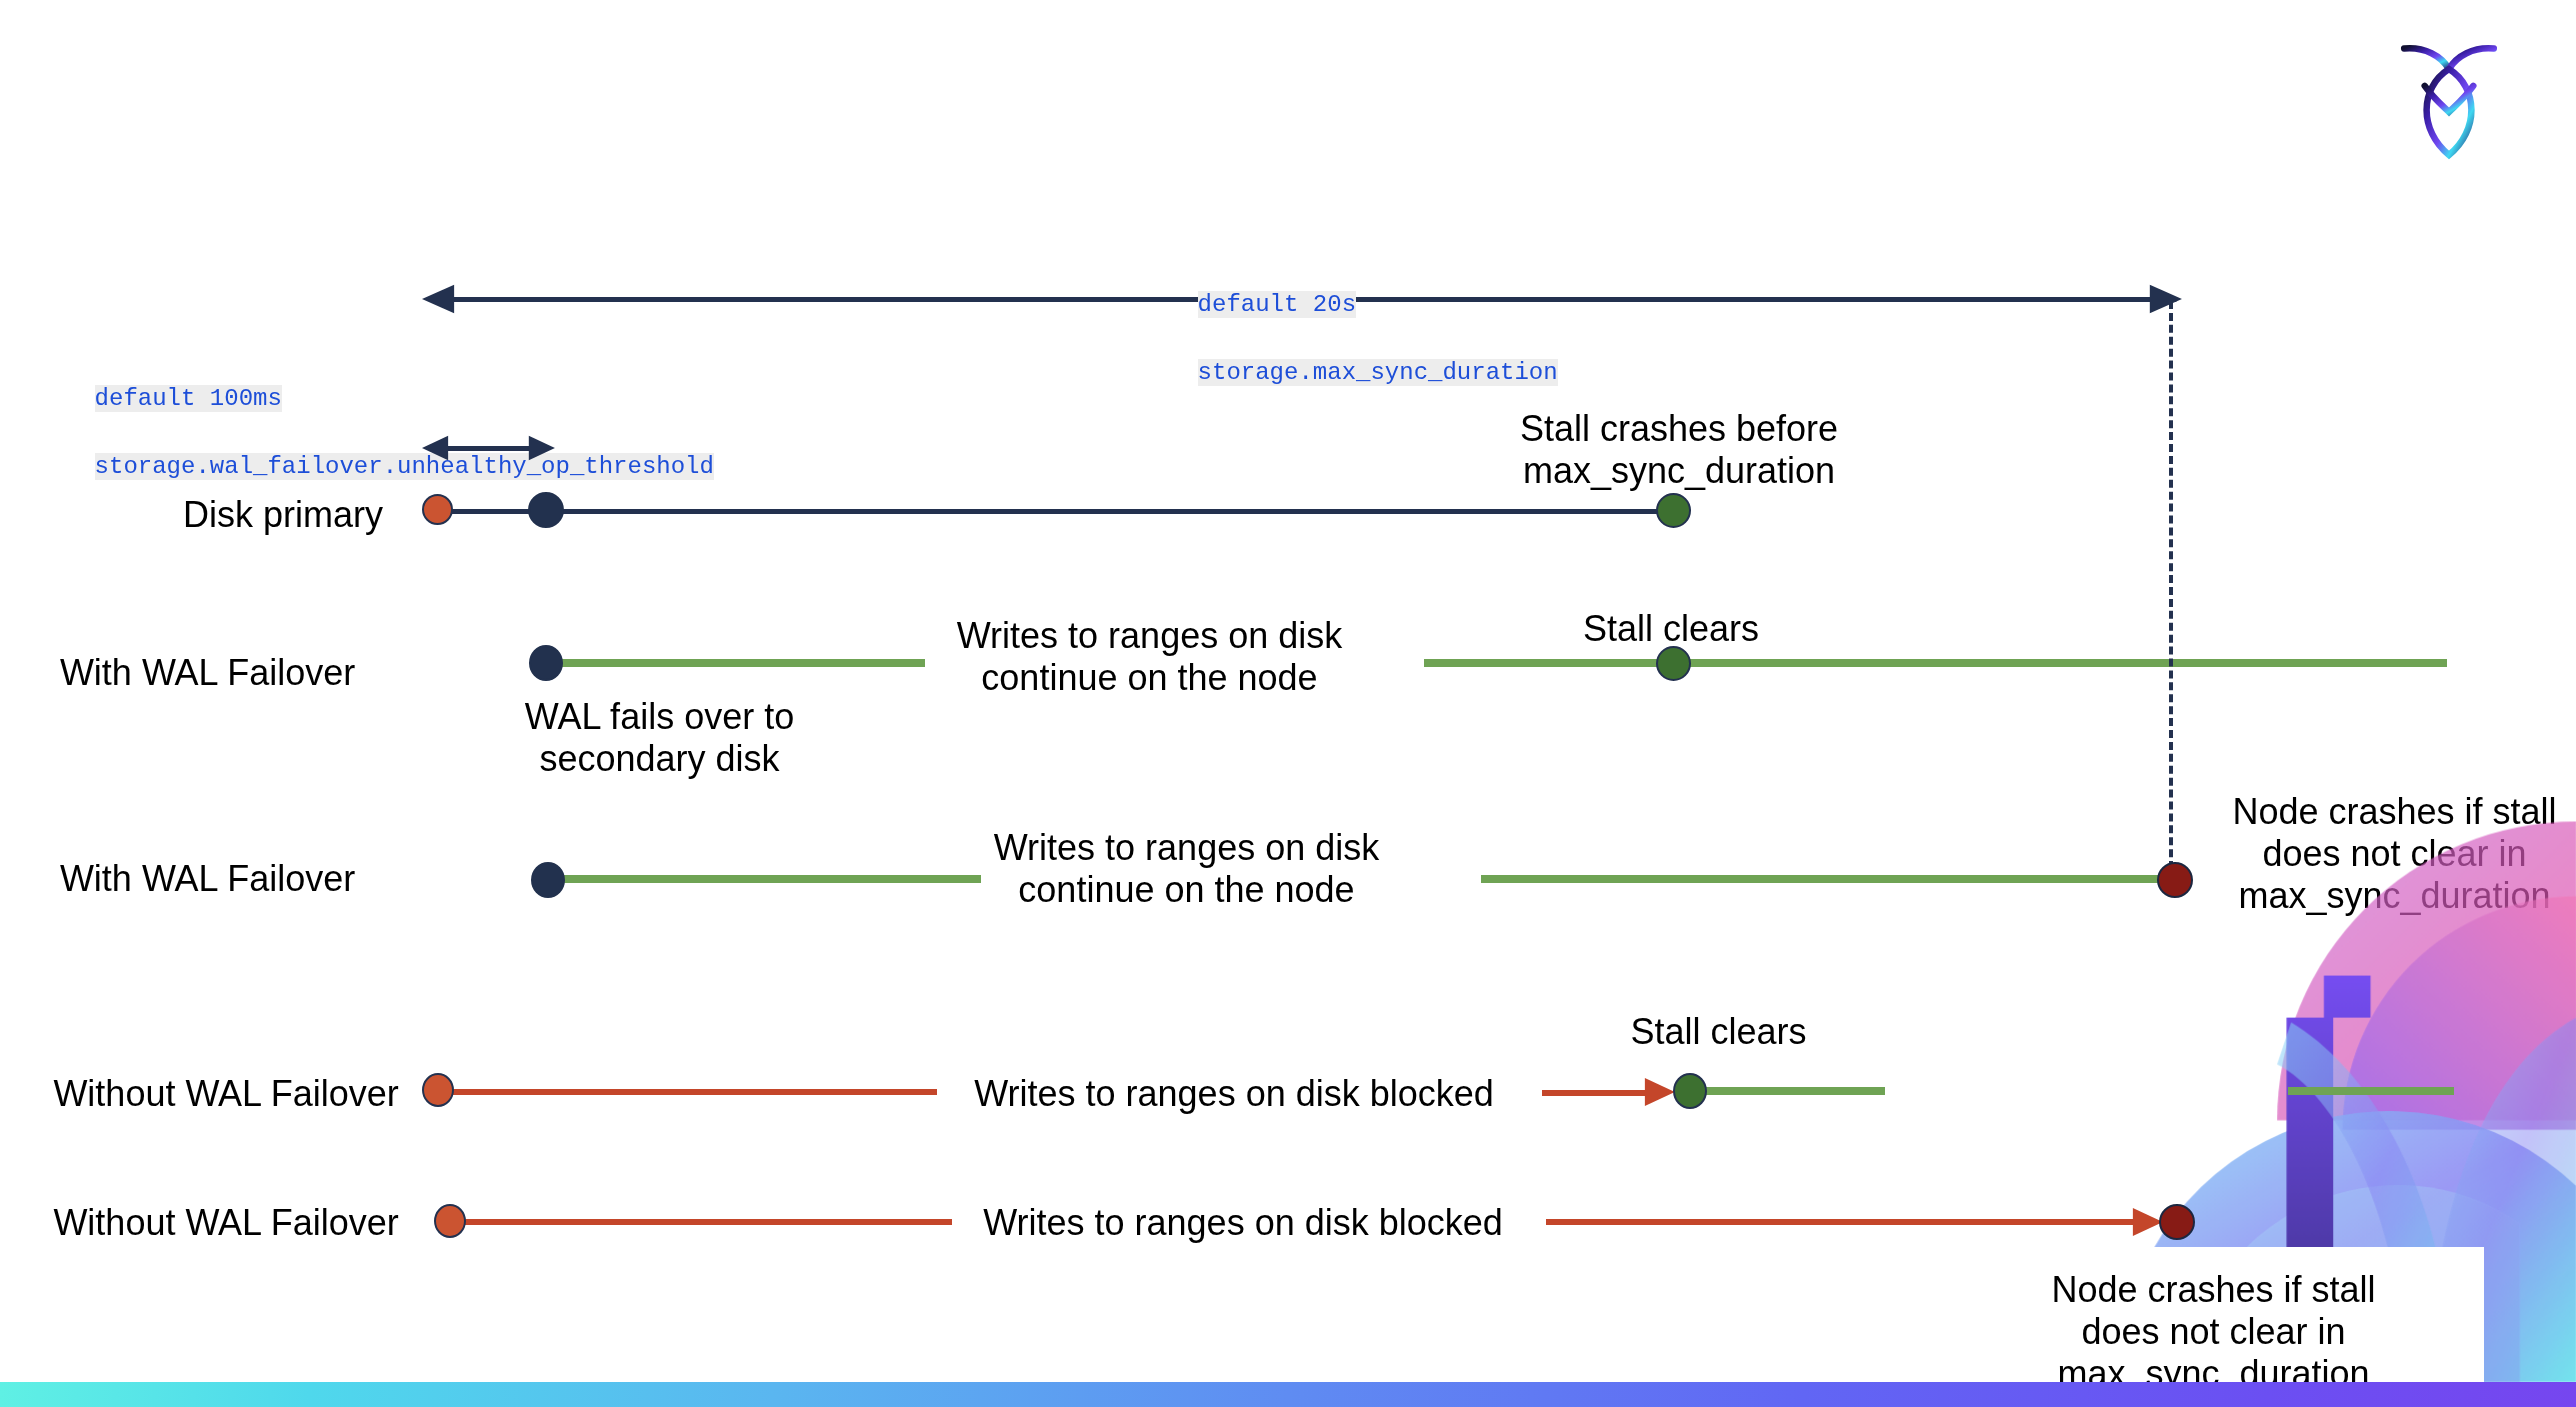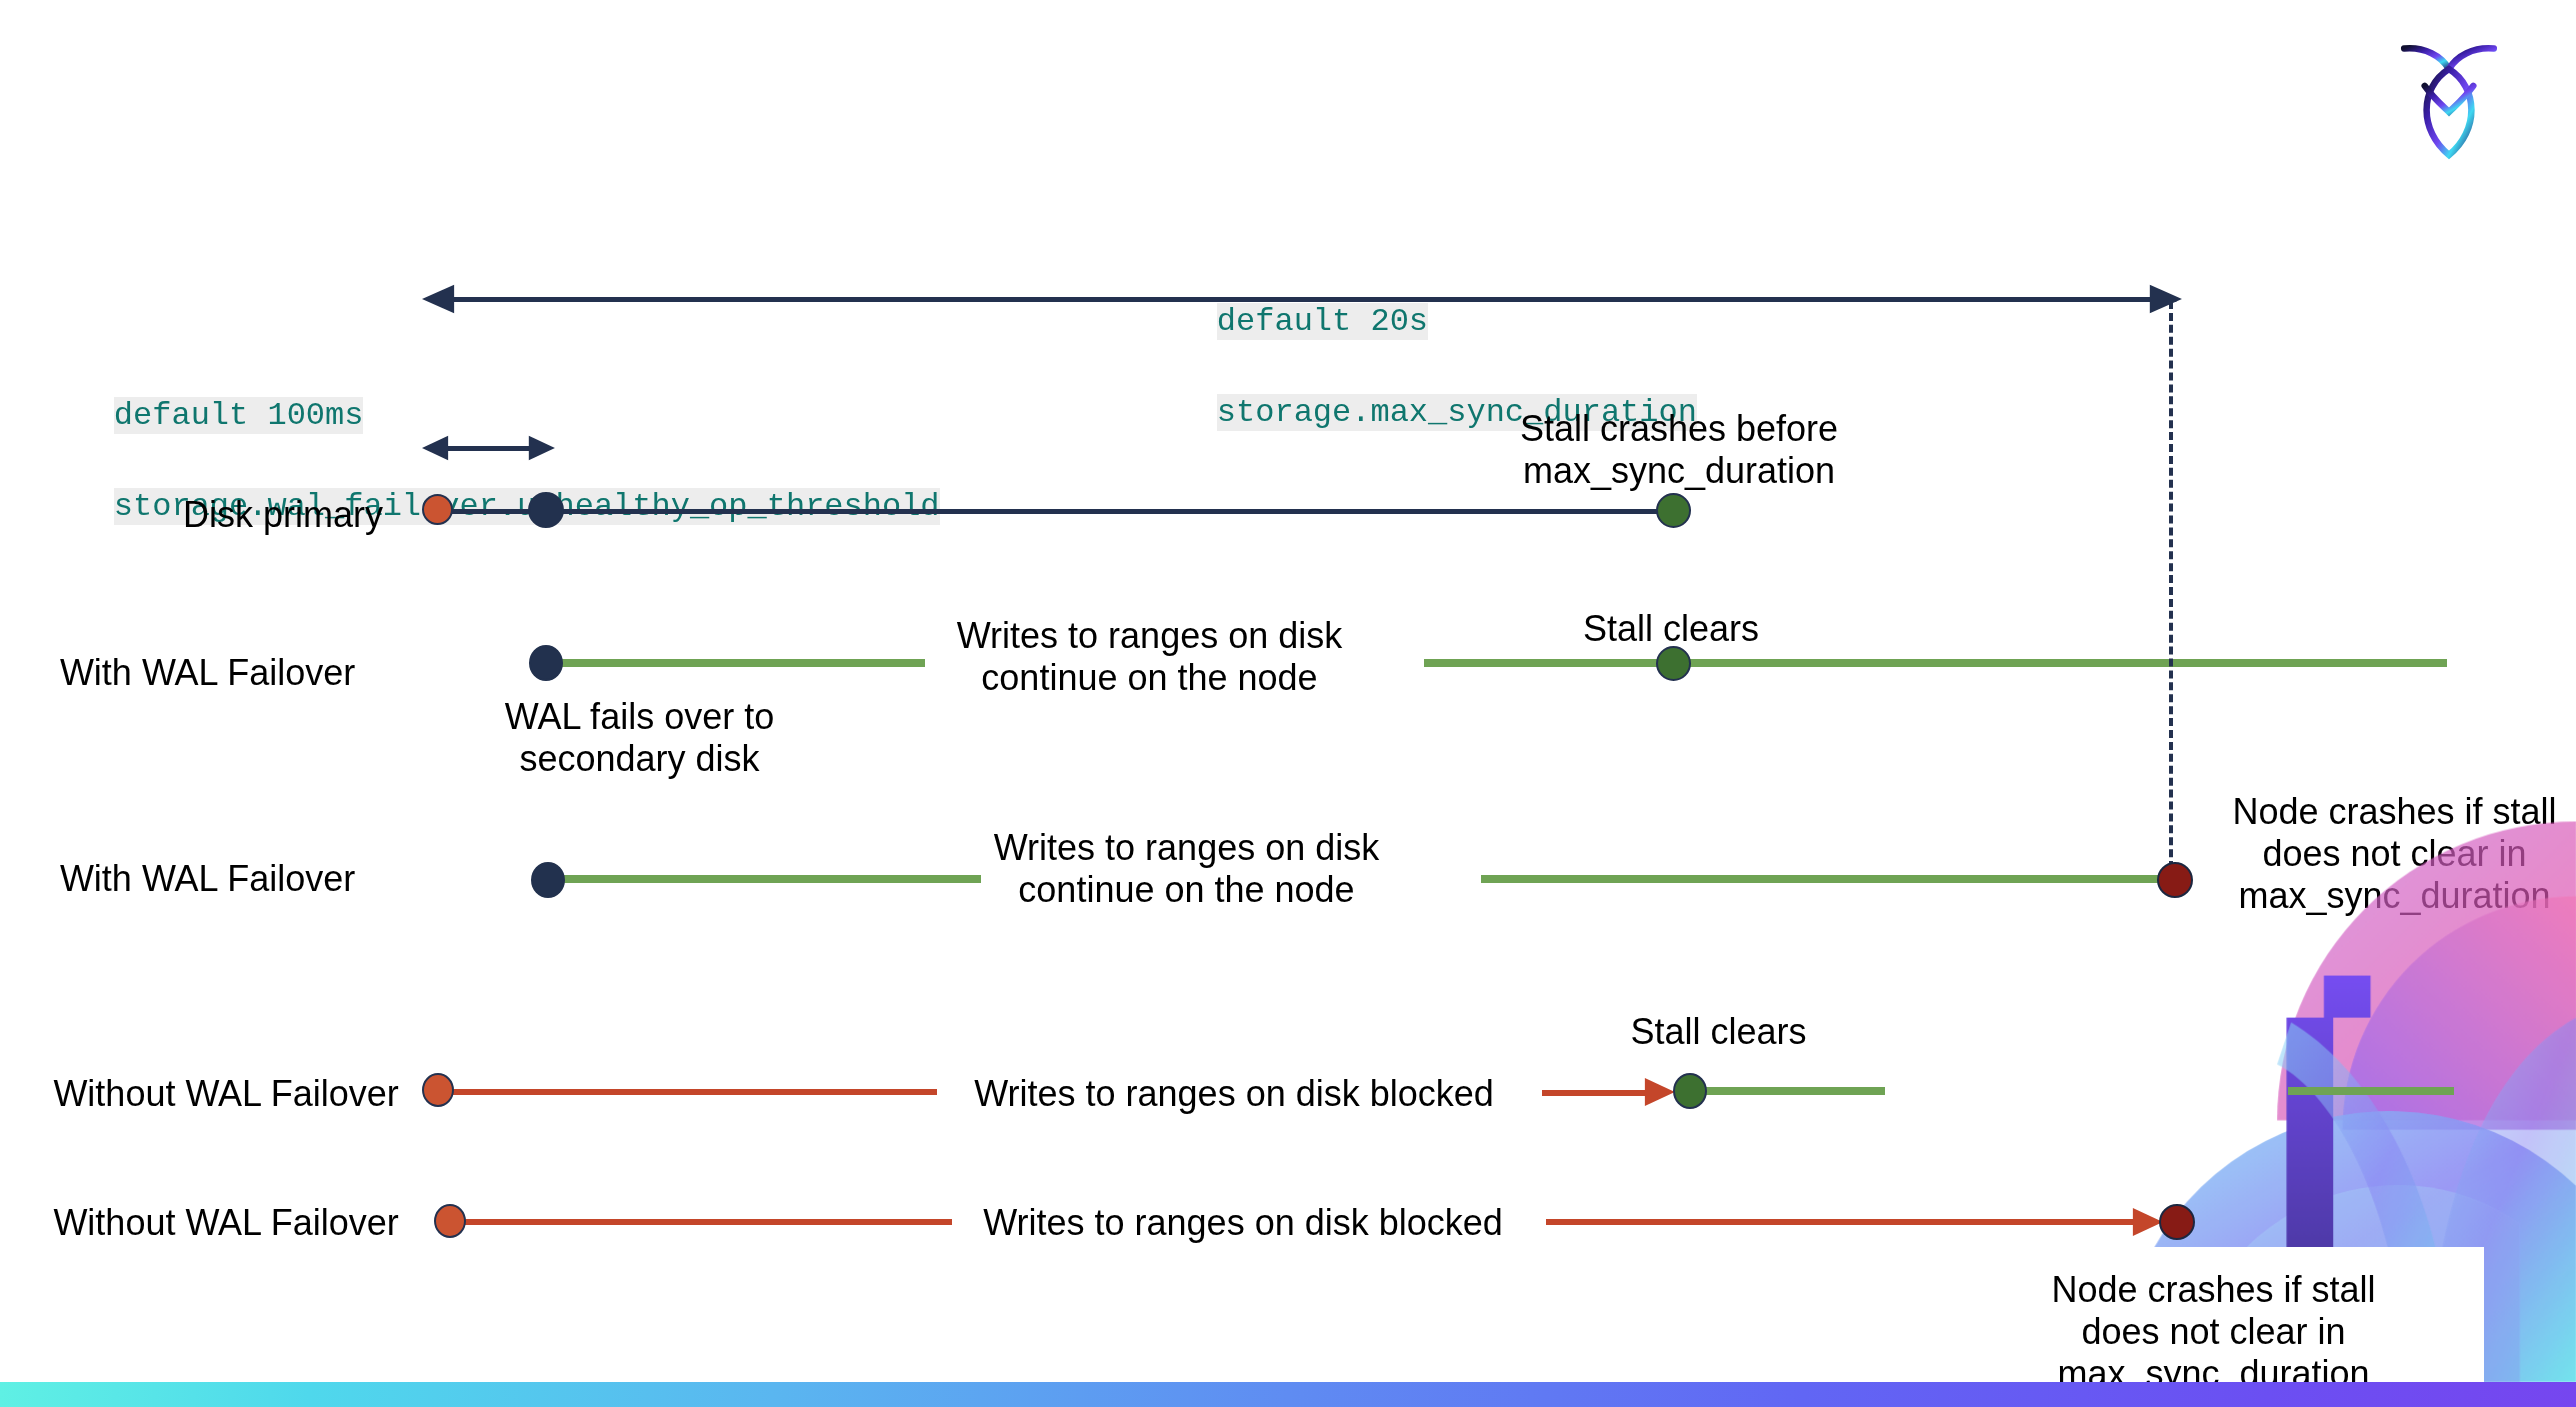--- a/index.html
+++ b/index.html
@@ -30,21 +30,21 @@
     white-space:pre-line;
   }
   .lbl.center{text-align:center;}
   .lbl.right{text-align:right;}
   .lbl.left{text-align:center;}
 
   
   .code{
     position:absolute;
     font-family:"Liberation Mono", monospace;
-    font-size:32px;line-height:1.42;color:#0f766e;
+    font-size:24px;line-height:1.42;color:#1d4ed8;
     white-space:pre;
   }
   .code span{background:#ededed;}
 
   
   .hline{position:absolute;height:4.7px;border-radius:1.9px;}
   .navy{background:#23314f;}
   .green{background:#6fa354;height:8.4px;border-radius:0;}
   .orange{background:#c4462a;height:5.6px;border-radius:0;}
 
@@ -143,21 +143,21 @@
   <div class="lbl left" style="left:20.6px;top:652px;width:374px;">With WAL Failover</div>
 
   <div class="abs hline green" style="left:551px;top:659px;width:374px;"></div>
   <div class="abs hline green" style="left:1424px;top:659px;width:1023px;"></div>
 
   <div class="dot dot-navy" style="left:529px;top:645px;width:34px;height:36px;"></div>
   <div class="dot dot-green" style="left:1656px;top:646px;width:35px;height:35px;"></div>
 
   <div class="lbl center" style="left:944px;top:615px;width:411px;">Writes to ranges on disk
 continue on the node</div>
-  <div class="lbl center" style="left:457px;top:696px;width:365px;">WAL fails over to
+  <div class="lbl center" style="left:477px;top:696px;width:365px;">WAL fails over to
 secondary disk</div>
   <div class="lbl center" style="left:1531px;top:608px;width:280px;">Stall clears</div>
 
   <div class="vdash" style="left:2169px;top:301px;height:580px;"></div>
 
   <div class="lbl left" style="left:20.6px;top:858px;width:374px;">With WAL Failover</div>
 
   <div class="abs hline green" style="left:551px;top:875px;width:430px;"></div>
   <div class="abs hline green" style="left:1481px;top:875px;width:694px;"></div>
 

